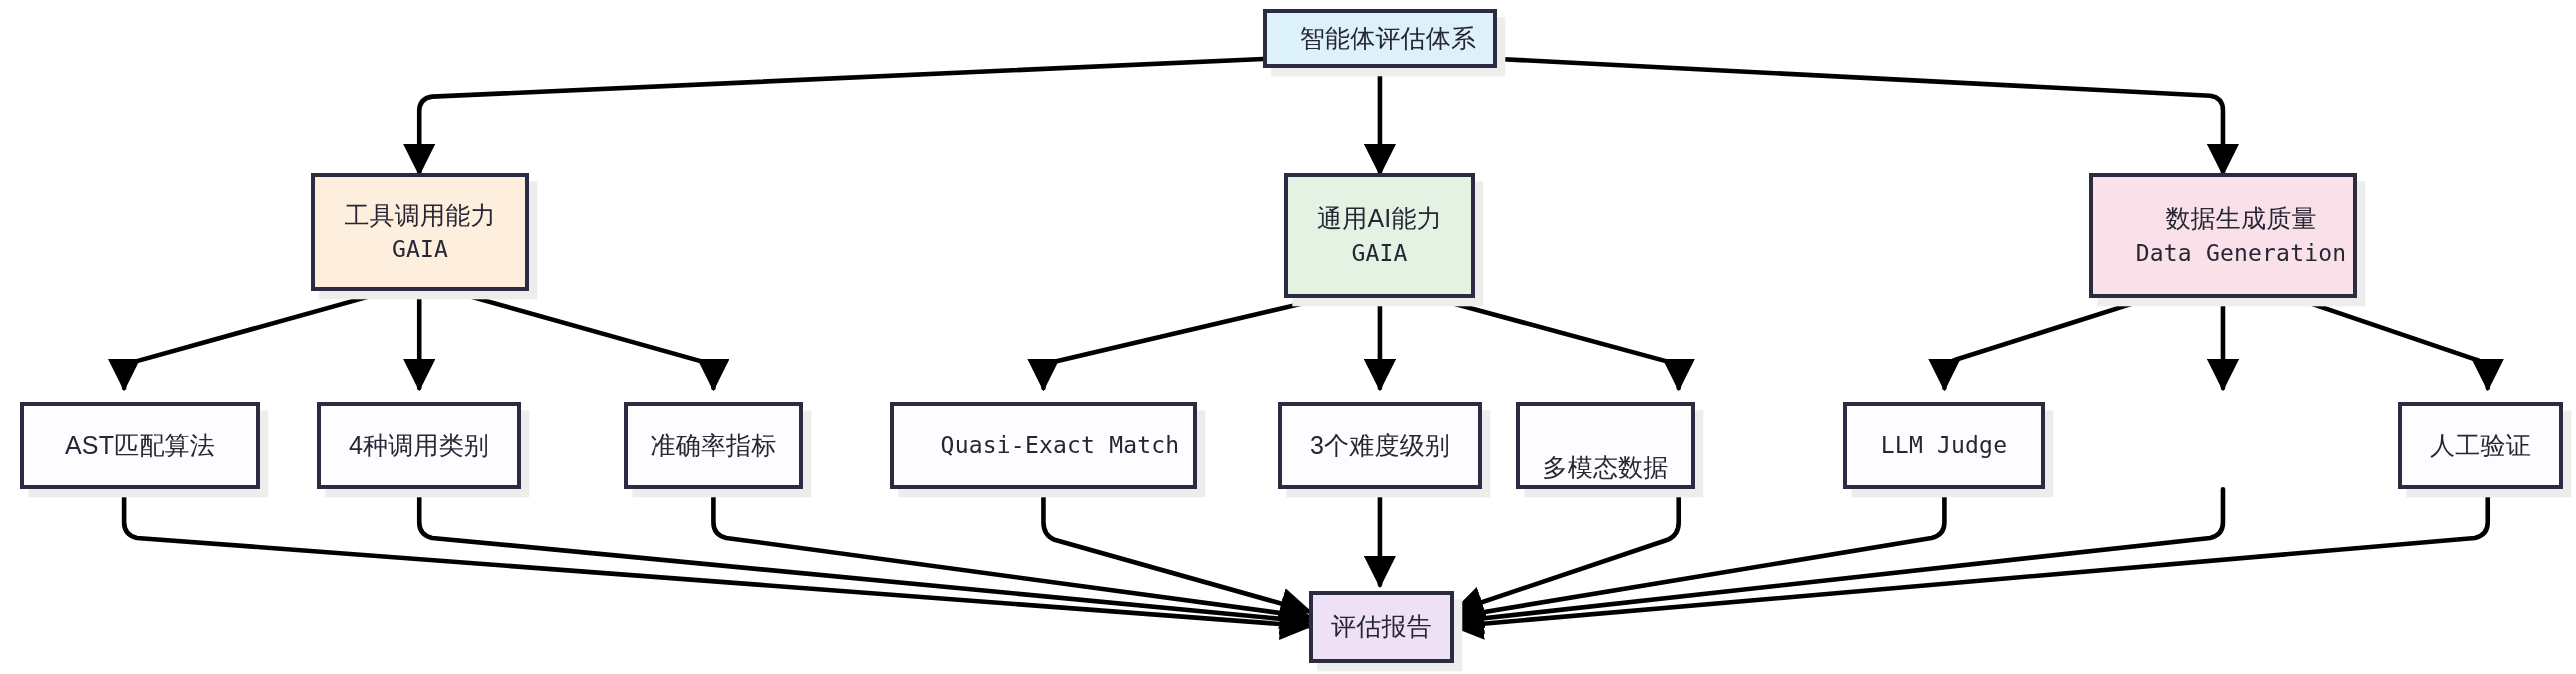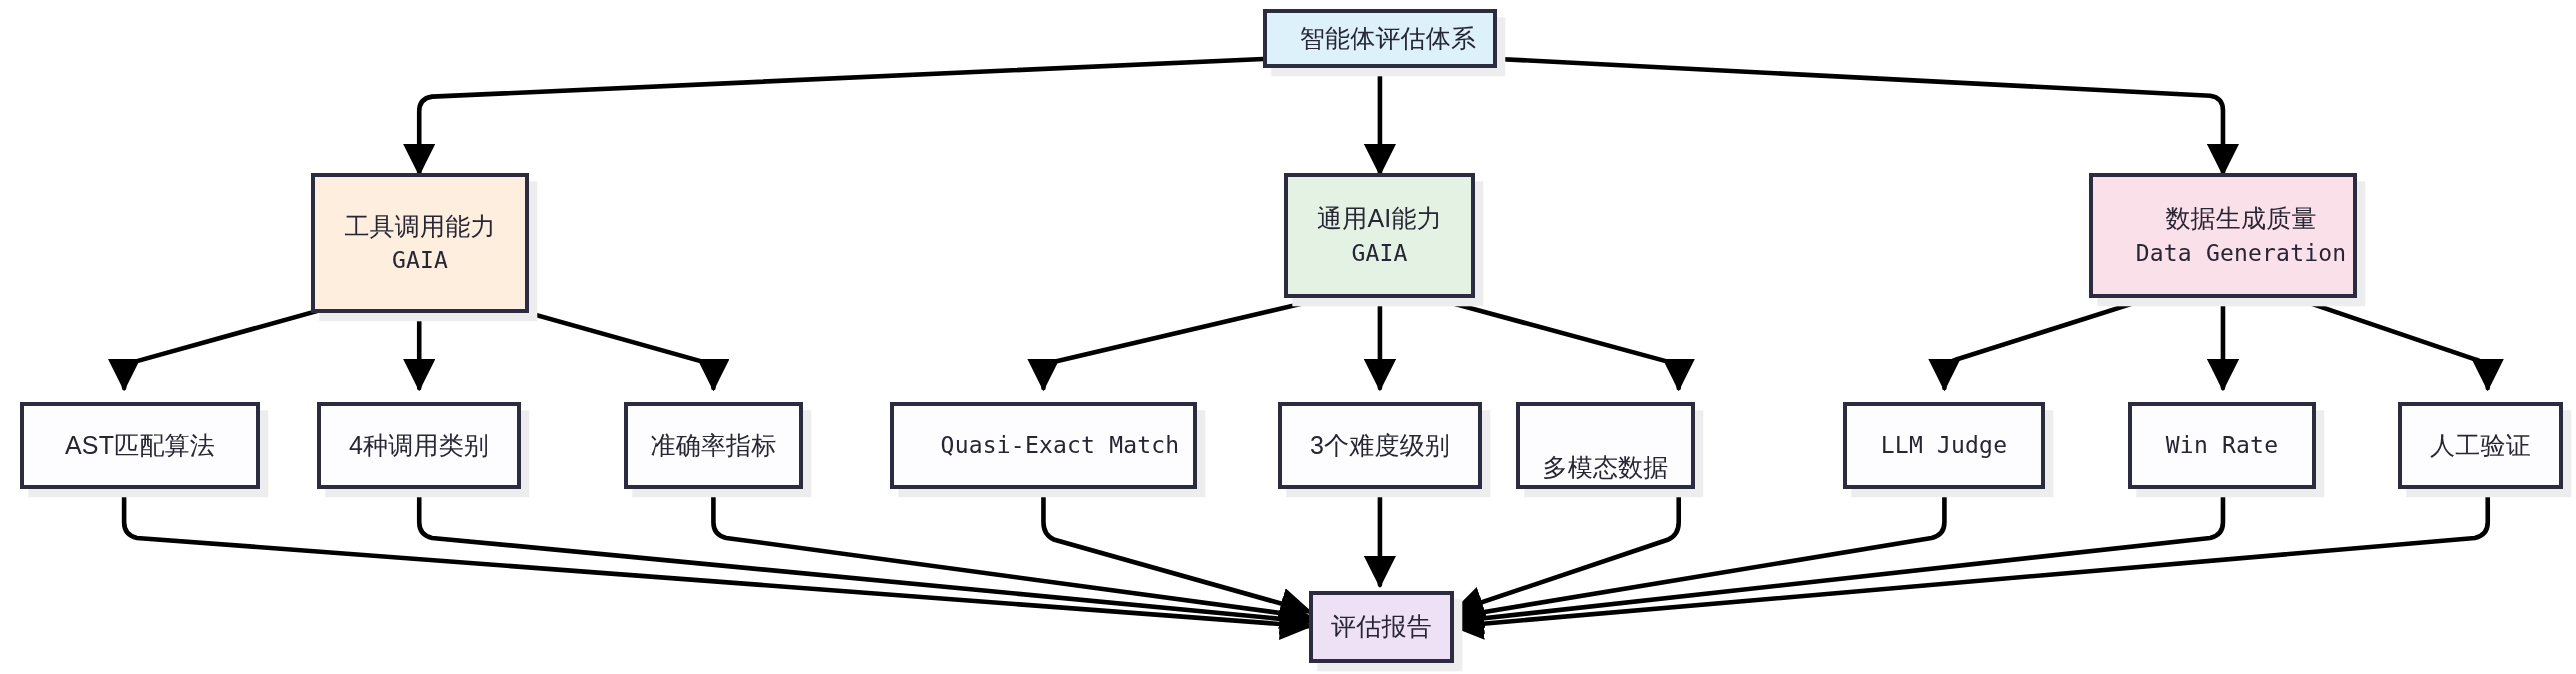--- a/index.html
+++ b/index.html
@@ -98,21 +98,21 @@
       <path d="M 2115 532 L 2115 568 Q 2115 582 2101 585 L 1582 671" marker-end="url(#arrow)"></path>
       <path d="M 2418 532 L 2418 568 Q 2418 582 2404 585 L 1582 676" marker-end="url(#arrow)"></path>
       <path d="M 2706 532 L 2706 568 Q 2706 582 2692 585 L 1582 681" marker-end="url(#arrow)"></path>
     </g>
   </svg>
 
   <div class="node n-root" style="left:1263px; top:9.2px; width:234px; height:59px;padding-left:16px;">
     <span>智能体评估体系</span>
   </div>
 
-  <div class="node n-orange" style="left:311px; top:173px; width:218px; height:140px;">
+  <div class="node n-orange" style="left:311px; top:173px; width:218px; height:118px;">
     <span>工具调用能力</span>
     <span class="line2">GAIA</span>
   </div>
 
   <div class="node n-green" style="left:1284px; top:173px; width:191px; height:125px;">
     <span>通用AI能力</span>
     <span class="line2">GAIA</span>
   </div>
 
   <div class="node n-pink" style="left:2089px; top:173px; width:268px; height:125px;">
@@ -141,23 +141,20 @@
   </div>
 
   <div class="node n-leaf" style="left:1516px; top:402px; width:179px; height:87px;justify-content:flex-end;">
     <span>多模态数据</span>
   </div>
 
   <div class="node n-leaf mono-label" style="left:1843px; top:402px; width:202px; height:87px;">
     <span>LLM Judge</span>
   </div>
 
-  <div class="node n-leaf mono-label" style="left:2128px; top:402px; width:188px; height:87px;">
-    <span>Win Rate</span>
-  </div>
 
   <div class="node n-leaf" style="left:2398px; top:402px; width:165px; height:87px;">
     <span>人工验证</span>
   </div>
 
   <div class="node n-purple" style="left:1309px; top:591px; width:145px; height:72px;">
     <span>评估报告</span>
   </div>
 
 </div>

